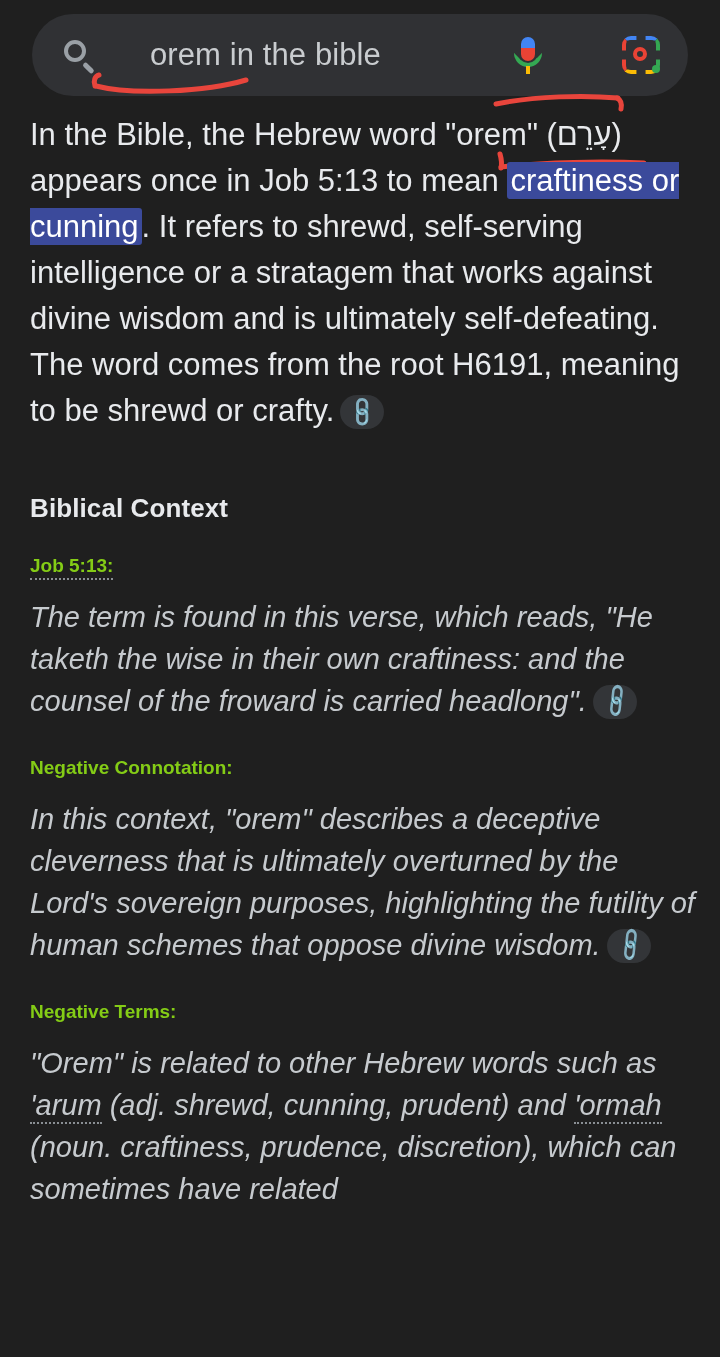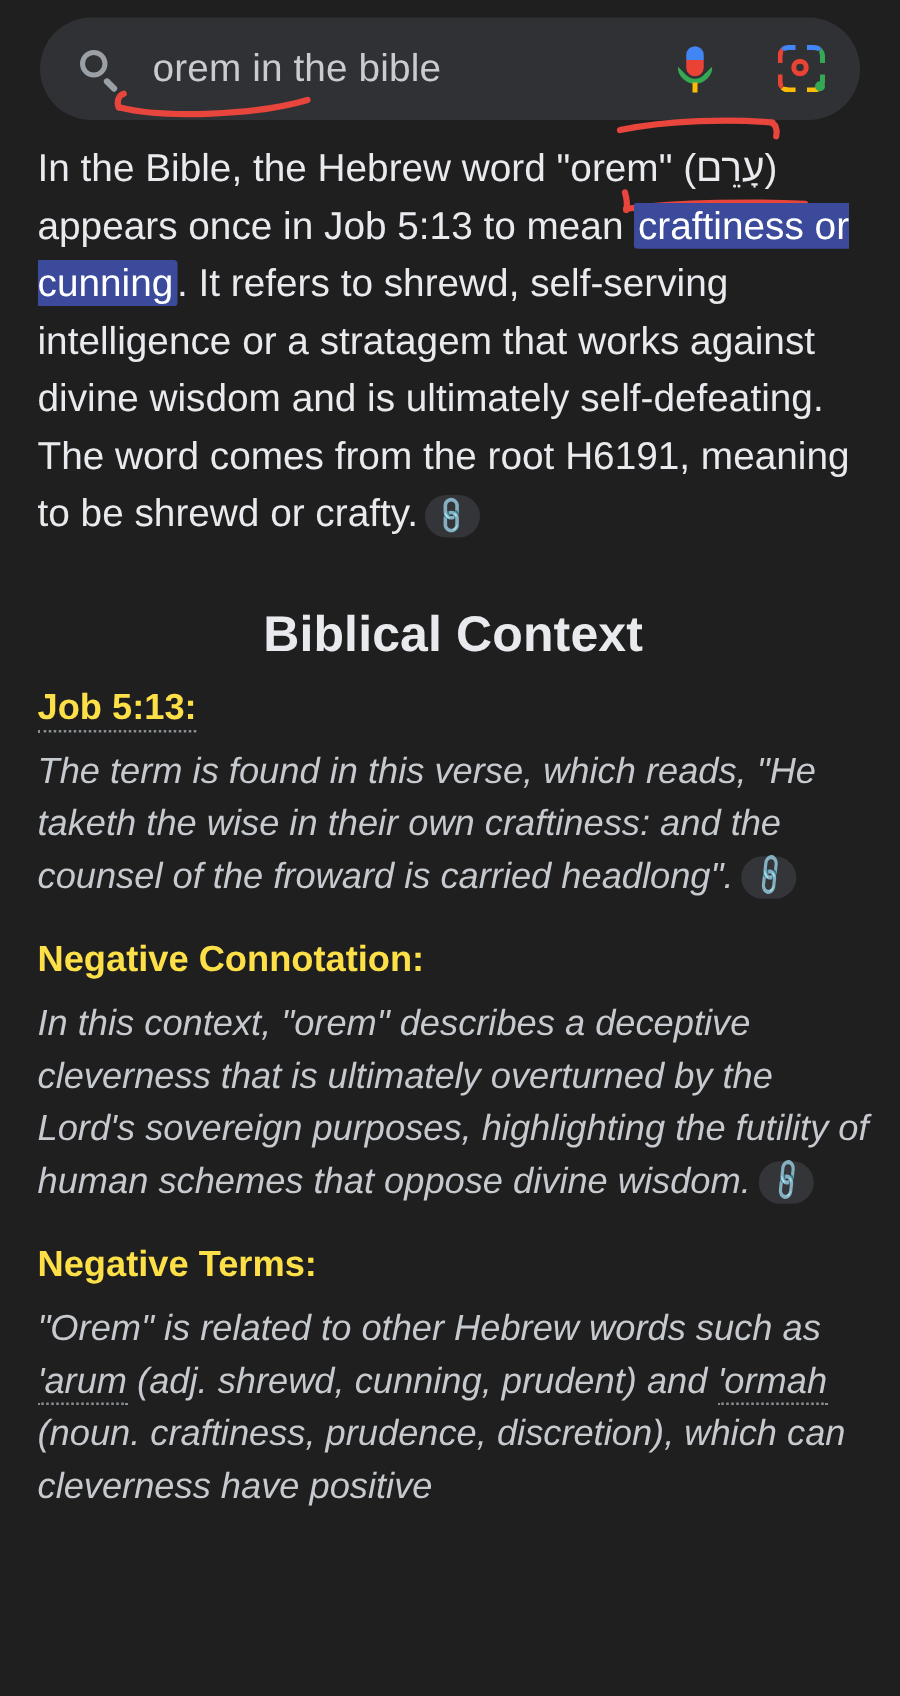--- a/index.html
+++ b/index.html
@@ -27,20 +27,21 @@
     height: 82px;
   }
   .searchbar {
     width: 100%;
     height: 82px;
     border-radius: 41px;
     background: #303134;
     display: flex;
     align-items: center;
     padding: 0 26px 0 30px;
+    gap: 28px;
   }
   .search-icon {
     width: 34px; height: 34px;
     flex: 0 0 34px;
     position: relative;
   }
   .search-icon .circle {
     position: absolute;
     left: 2px; top: 2px;
     width: 22px; height: 22px;
@@ -156,36 +157,35 @@
     vertical-align: 2px;
     margin-left: 6px;
   }
   .cite .link-glyph {
     display: inline-block;
     transform: rotate(-45deg);
     font-size: 21px;
     line-height: 1;
   }
   h2.section {
-    font-size: 40px;
+    font-size: 26px;
     line-height: 40px;
     font-weight: 700;
     color: #e8eaed;
     margin-top: 54px;
     margin-bottom: 18px;
     letter-spacing: 0.1px;
-    text-align: center;
   }
   .item { margin-top: 26px; }
   .item:first-of-type { margin-top: 0; }
   .item-title {
-    font-size: 29px;
+    font-size: 19px;
     line-height: 40px;
     font-weight: 700;
-    color: #fde047;
+    color: #84cc16;
     display: inline;
     border-bottom: 2px dotted #8a8f94;
     padding-bottom: 2px;
   }
   .item-body {
     font-size: 29px;
     line-height: 42px;
     color: #c6cace;
     margin-top: 10px;
     font-style: italic;
@@ -252,17 +252,17 @@
 
     <div class="item">
       <span class="item-title" style="border-bottom:none;text-align:center;">Negative Connotation:</span>
       <p class="item-body"><span>In this context, "orem" describes a deceptive cleverness that is ultimately overturned by the Lord's sovereign purposes, highlighting the futility of human schemes that oppose divine wisdom.</span><span class="cite">
             <span class="link-glyph">🔗</span>
           </span></p>
     </div>
 
     <div class="item">
       <span class="item-title" style="border-bottom:none;">Negative Terms:</span>
-      <p class="item-body"><span>"Orem" is related to other Hebrew words such as </span><span class="dotted">'arum</span><span> (adj. shrewd, cunning, prudent) and </span><span class="dotted">'ormah</span><span> (noun. craftiness, prudence, discretion), which can cleverness have positive</span></p>
+      <p class="item-body"><span>"Orem" is related to other Hebrew words such as </span><span class="dotted">'arum</span><span> (adj. shrewd, cunning, prudent) and </span><span class="dotted">'ormah</span><span> (noun. craftiness, prudence, discretion), which can sometimes have related</span></p>
     </div>
 
   </div>
 </div>
 
 </body></html>

